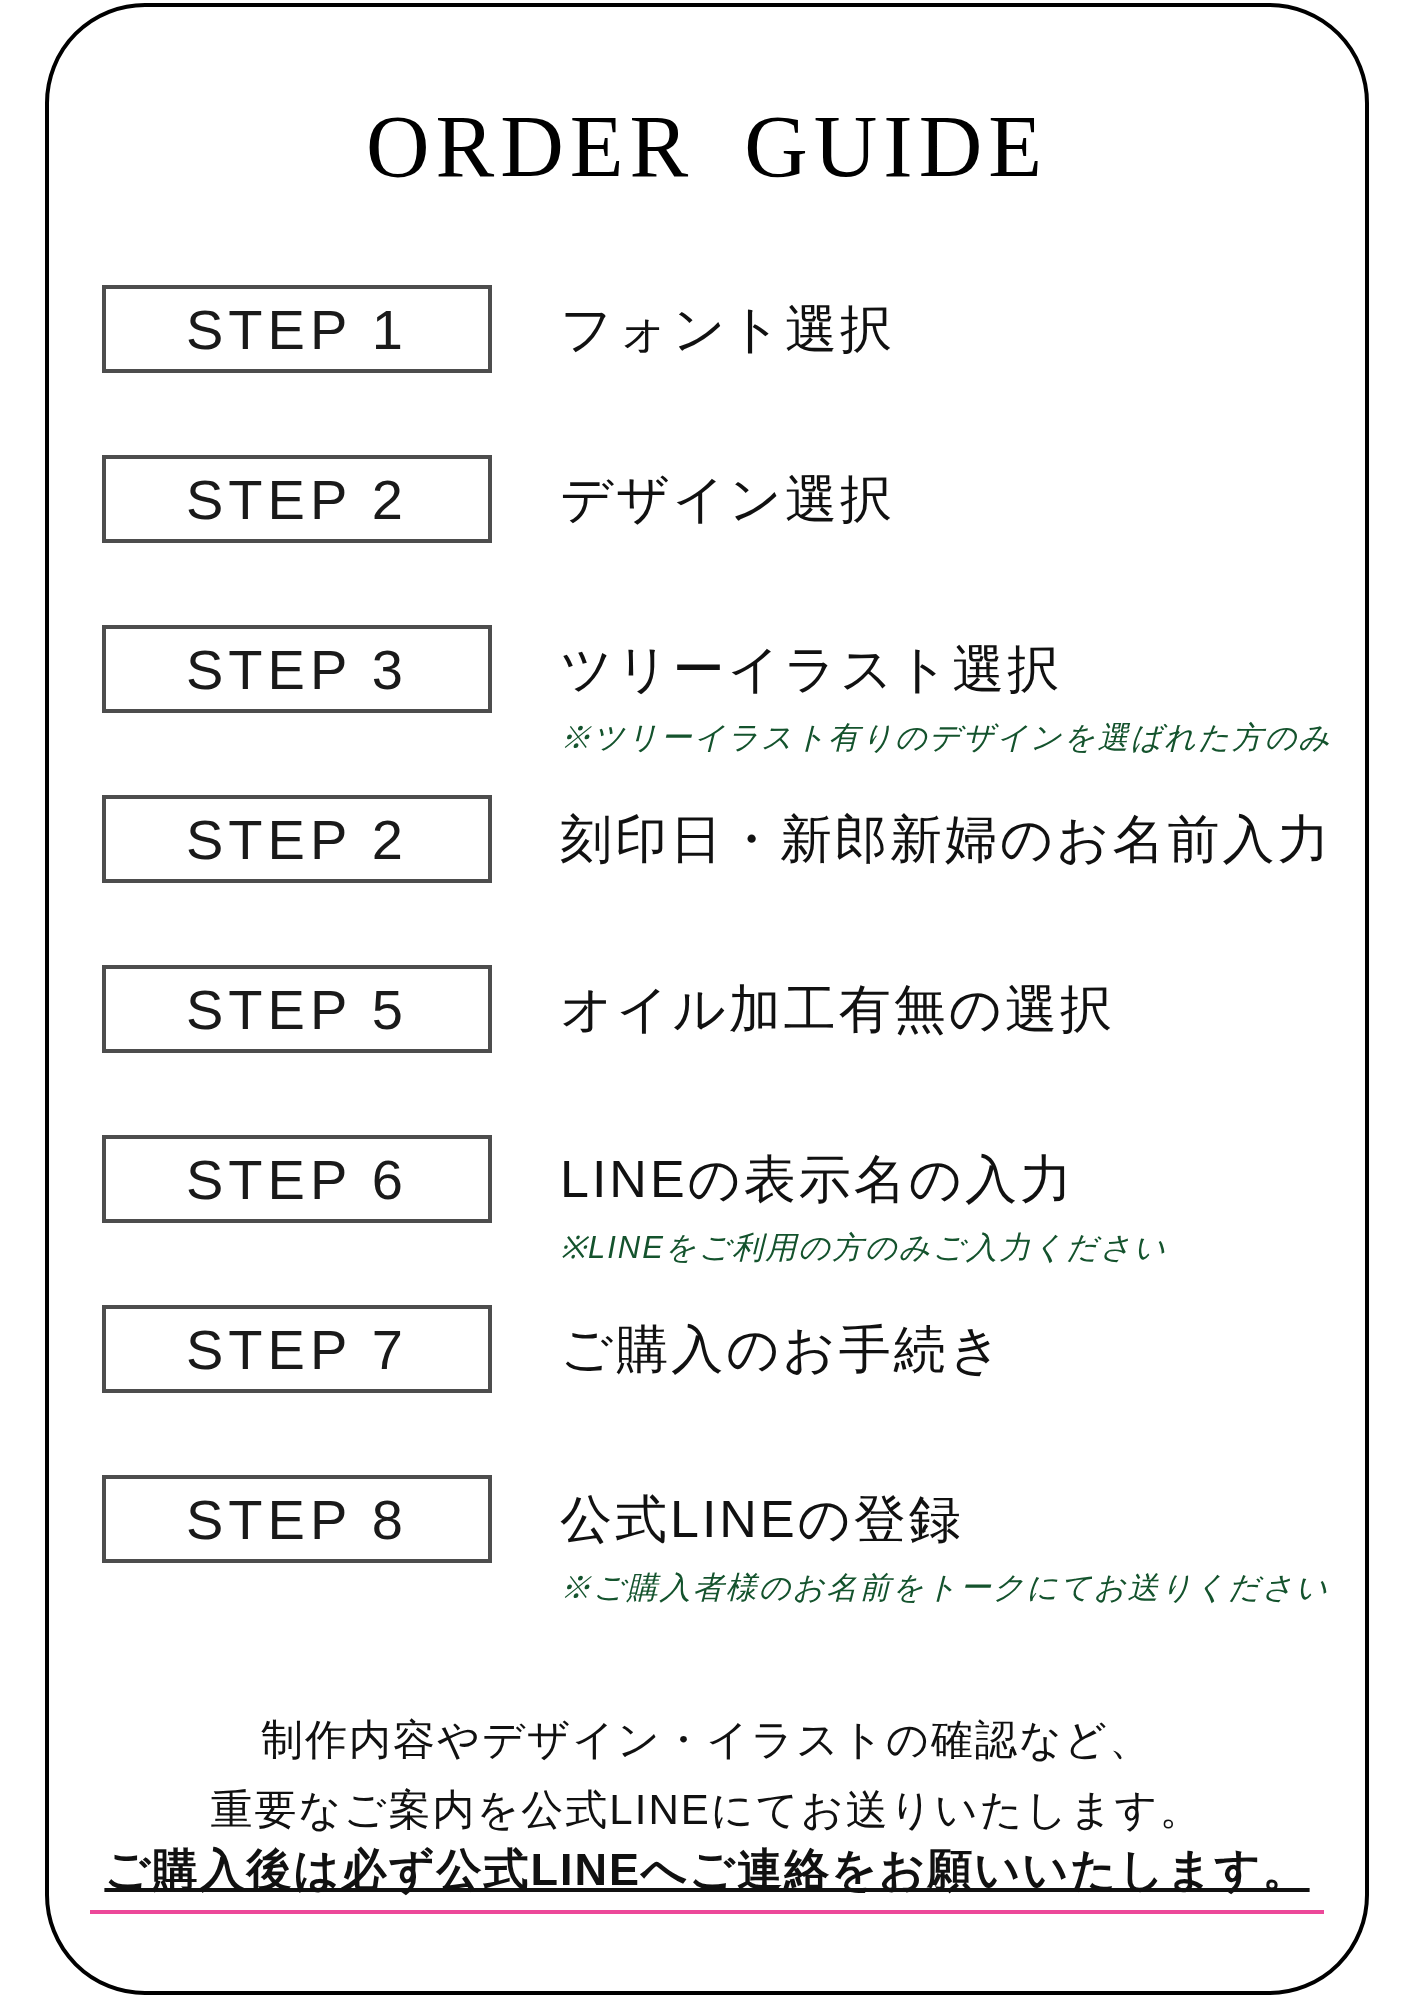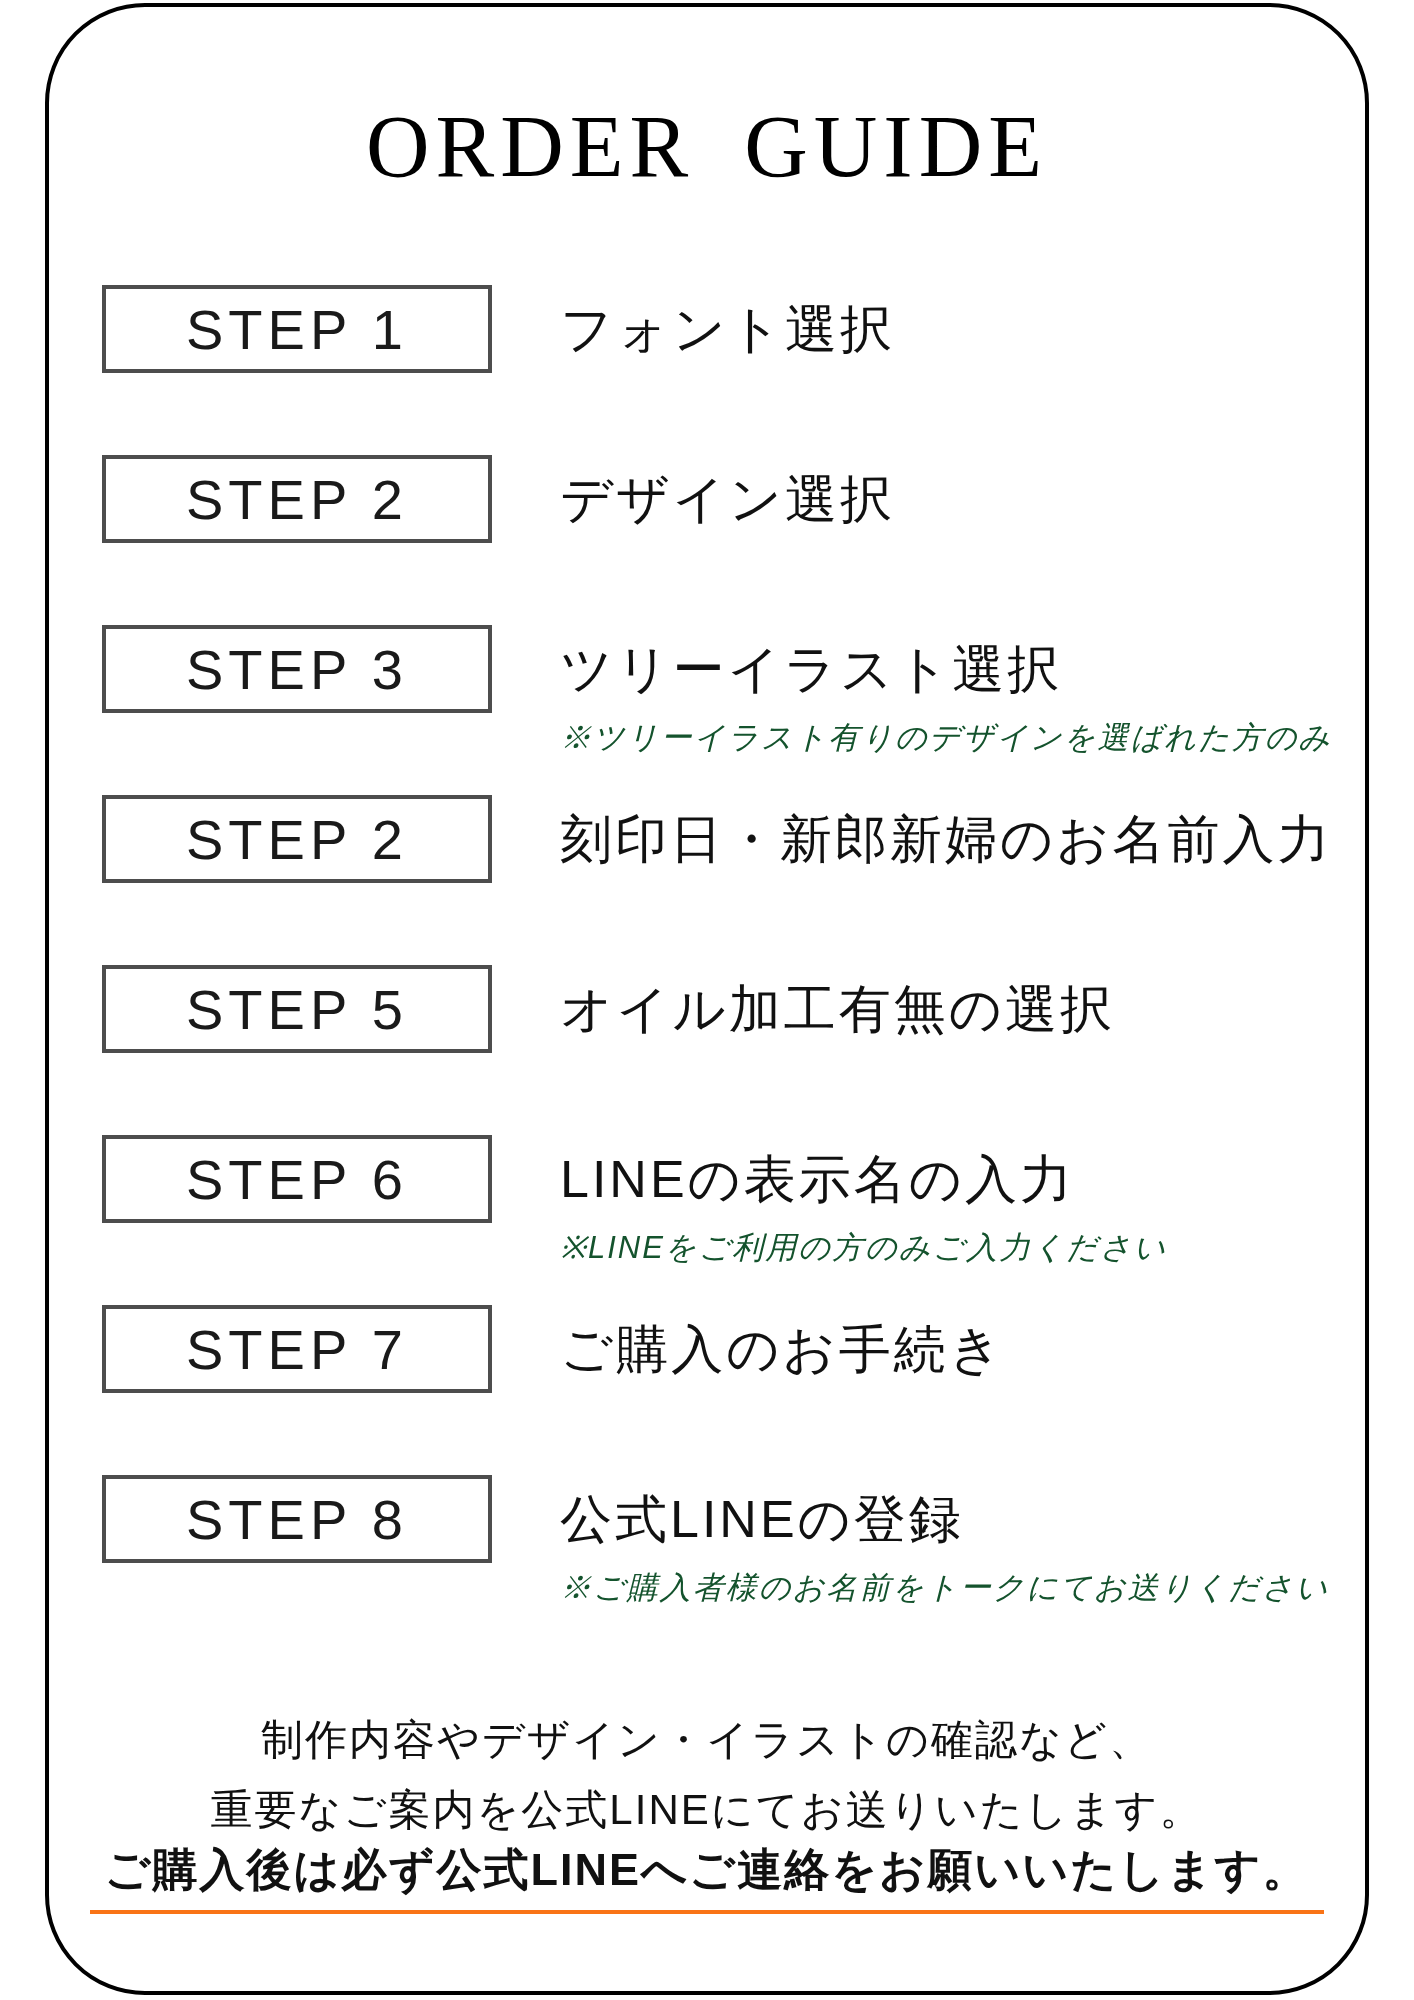--- a/index.html
+++ b/index.html
@@ -89,22 +89,23 @@
     font-size: 42px;
     letter-spacing: 2px;
     color: #111111;
     white-space: nowrap;
   }
   .footer-line-1 { top: 1712px; }
   .footer-line-2 { top: 1782px; }
   .footer-line-3 { top: 1840px; font-size: 45px; font-weight: 700; }
   .footer-line-3 .underlined {
     display: inline-block;
-    border-bottom: 4px solid #f97316;
+    border-bottom: 4px solid #ec4899;
     padding: 0 14px 10px 14px;
+    text-decoration: underline;
   }
   
   .row-0 { top: 285px; }
   .row-1 { top: 455px; }
   .row-2 { top: 625px; }
   .row-3 { top: 795px; }
   .row-4 { top: 965px; }
   .row-5 { top: 1135px; }
   .row-6 { top: 1305px; }
   .row-7 { top: 1475px; }

